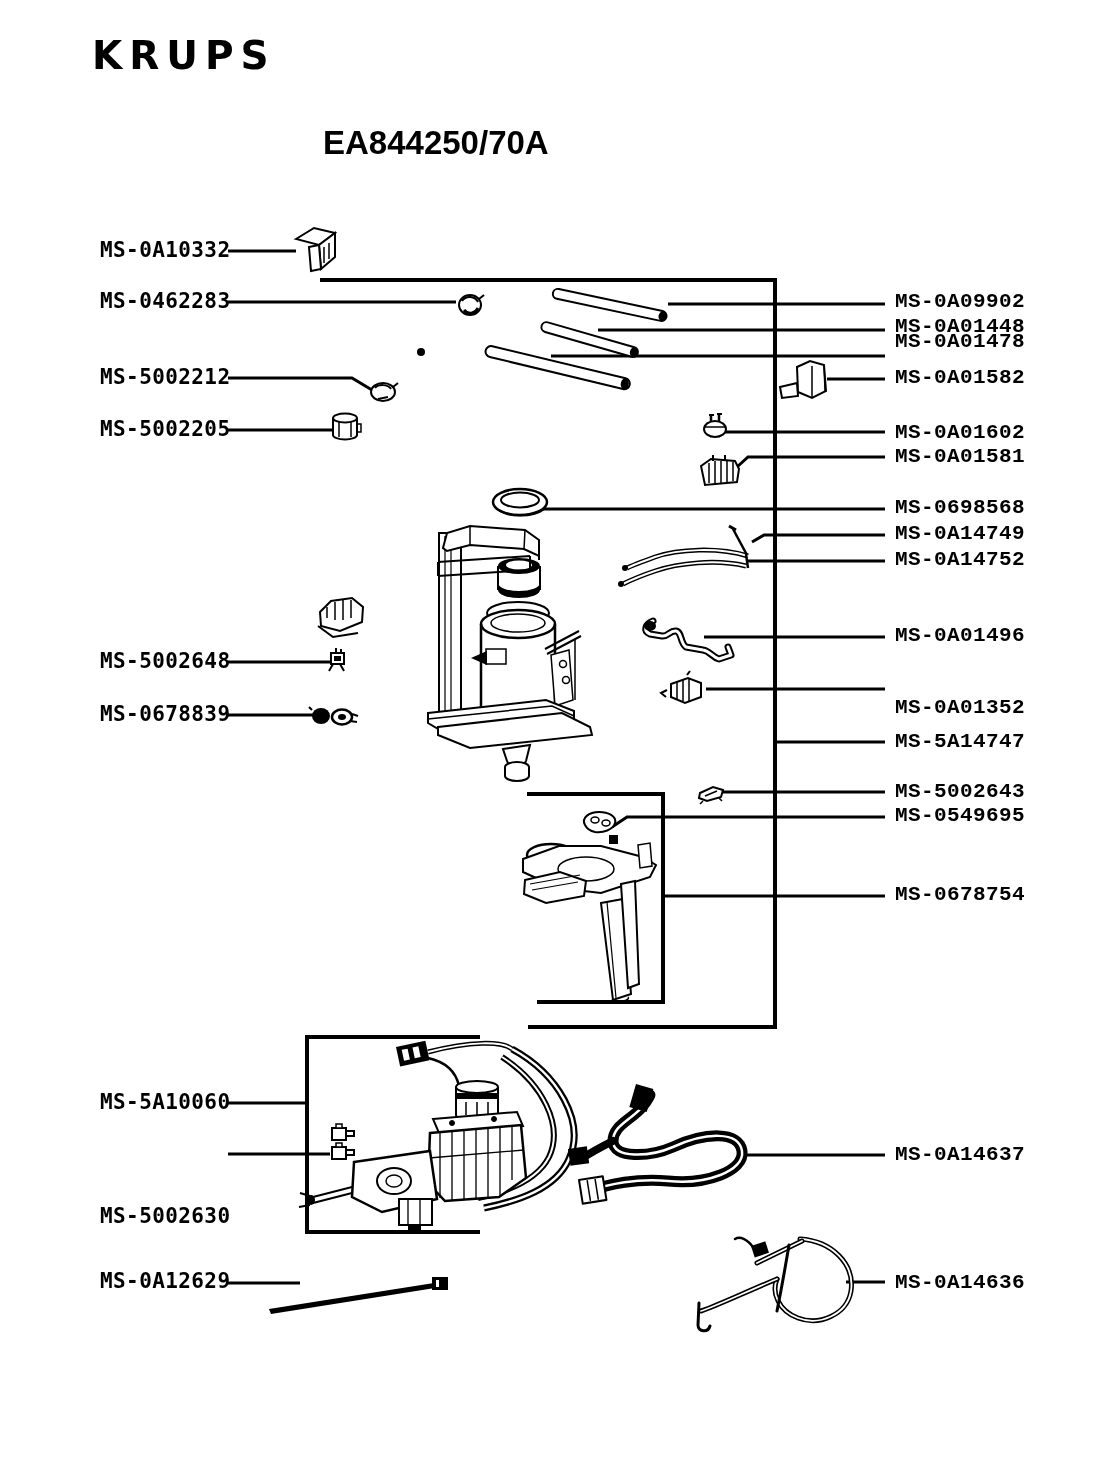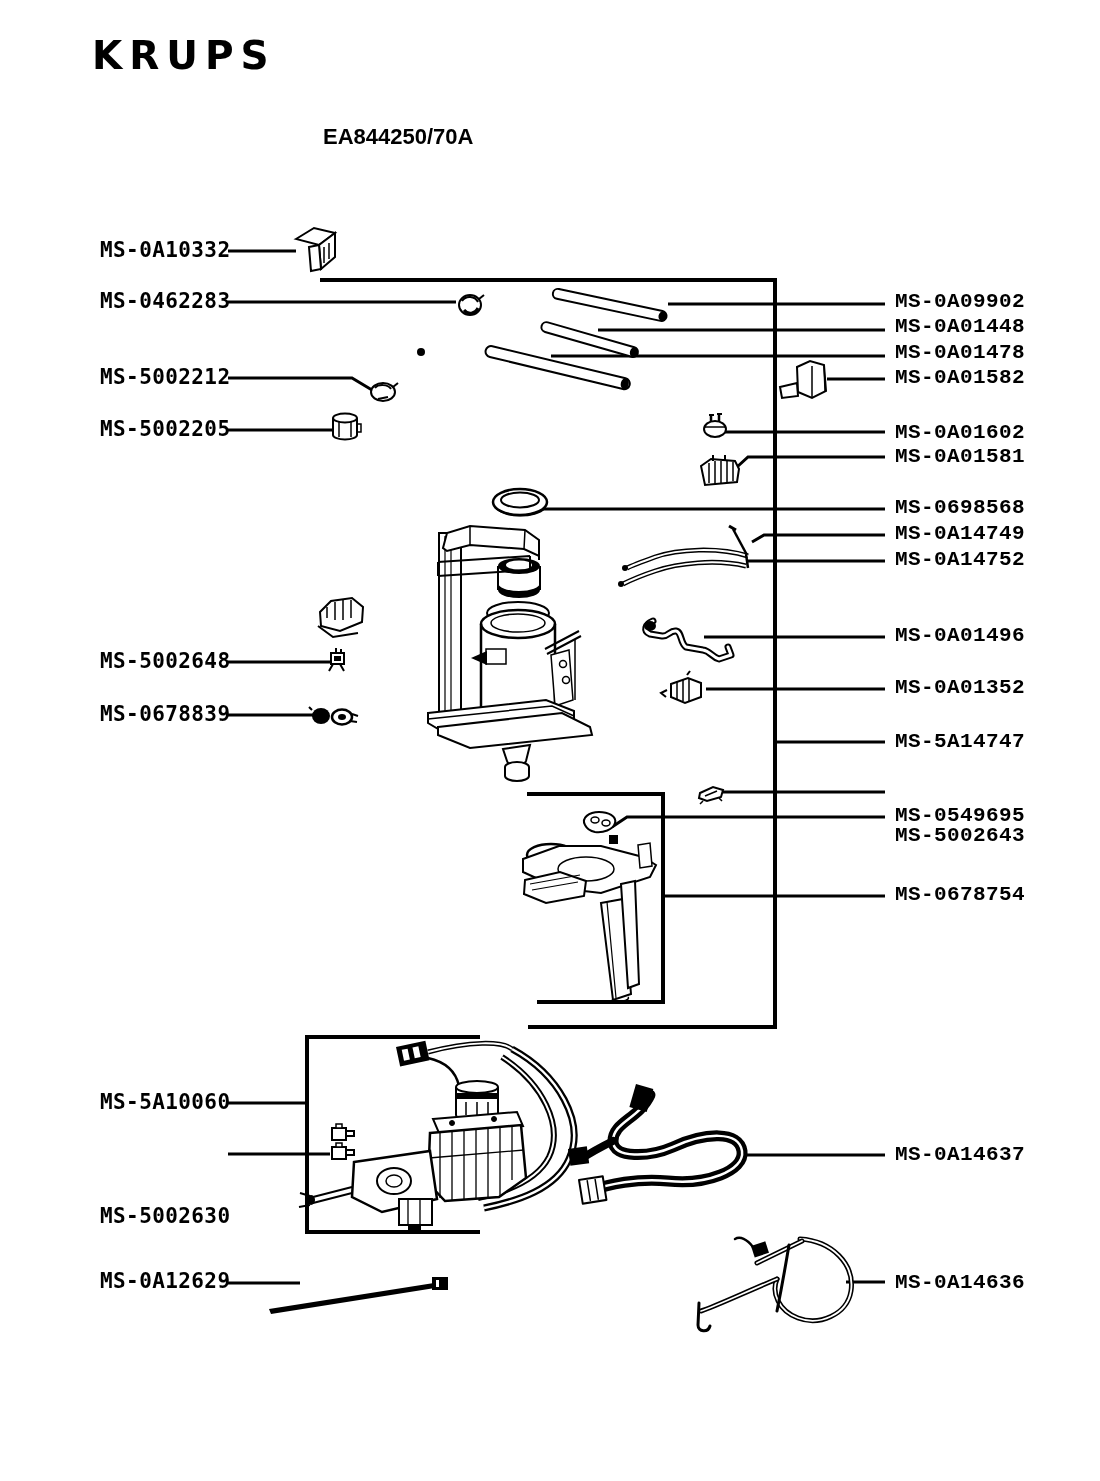--- a/index.html
+++ b/index.html
@@ -1,21 +1,21 @@
 <!DOCTYPE html>
 <html><head>
 <meta charset="utf-8">
 <style>
   html,body{margin:0;padding:0;background:#fff;}
   .page{position:relative;width:1068px;height:1481px;background:#fff;overflow:hidden;
         font-family:"DejaVu Sans Mono", monospace;}
   .brand{position:absolute;left:92px;top:33px;font-family:"DejaVu Sans",sans-serif;
          font-weight:bold;font-size:39px;letter-spacing:7px;color:#000;}
   .model{position:absolute;left:323px;top:124px;font-family:"Liberation Sans",sans-serif;
-         font-weight:bold;font-size:22px;color:#000;}
+         font-weight:bold;font-size:33px;color:#000;}
   .lbl{position:absolute;font-weight:bold;font-size:21px;line-height:24px;color:#000;
        letter-spacing:0.4px;white-space:nowrap;padding-left:7px;}
   .lbl.left{left:93px;}
   .lbl.right{left:888px;font-family:Liberation Mono, monospace;}
   svg.art{position:absolute;left:0;top:0;}
 </style>
 </head>
 <body>
 
 <div class="page">
@@ -28,31 +28,31 @@
   <div class="lbl left" style="top:365px">MS-5002212</div>
   <div class="lbl left" style="top:417px">MS-5002205</div>
   <div class="lbl left" style="top:649px">MS-5002648</div>
   <div class="lbl left" style="top:702px">MS-0678839</div>
   <div class="lbl left" style="top:1090px">MS-5A10060</div>
   <div class="lbl left" style="top:1204px">MS-5002630</div>
   <div class="lbl left" style="top:1269px">MS-0A12629</div>
 
   <div class="lbl right" style="top:290px">MS-0A09902</div>
   <div class="lbl right" style="top:315px">MS-0A01448</div>
-  <div class="lbl right" style="top:341px">MS-0A01478</div>
+  <div class="lbl right" style="top:330px">MS-0A01478</div>
   <div class="lbl right" style="top:366px">MS-0A01582</div>
   <div class="lbl right" style="top:421px">MS-0A01602</div>
   <div class="lbl right" style="top:445px">MS-0A01581</div>
   <div class="lbl right" style="top:496px">MS-0698568</div>
   <div class="lbl right" style="top:522px">MS-0A14749</div>
   <div class="lbl right" style="top:548px">MS-0A14752</div>
   <div class="lbl right" style="top:624px">MS-0A01496</div>
-  <div class="lbl right" style="top:676px">MS-0A01352</div>
+  <div class="lbl right" style="top:696px">MS-0A01352</div>
   <div class="lbl right" style="top:730px">MS-5A14747</div>
-  <div class="lbl right" style="top:824px">MS-5002643</div>
+  <div class="lbl right" style="top:780px">MS-5002643</div>
   <div class="lbl right" style="top:804px">MS-0549695</div>
   <div class="lbl right" style="top:883px">MS-0678754</div>
   <div class="lbl right" style="top:1143px">MS-0A14637</div>
   <div class="lbl right" style="top:1271px">MS-0A14636</div>
 
   <svg class="art" width="1100" height="1481" viewBox="0 0 1100 1481">
 
     <g stroke="#000" stroke-width="3" fill="none">
       <path d="M228,251 H296"></path>
       <path d="M228,302 H456"></path>

